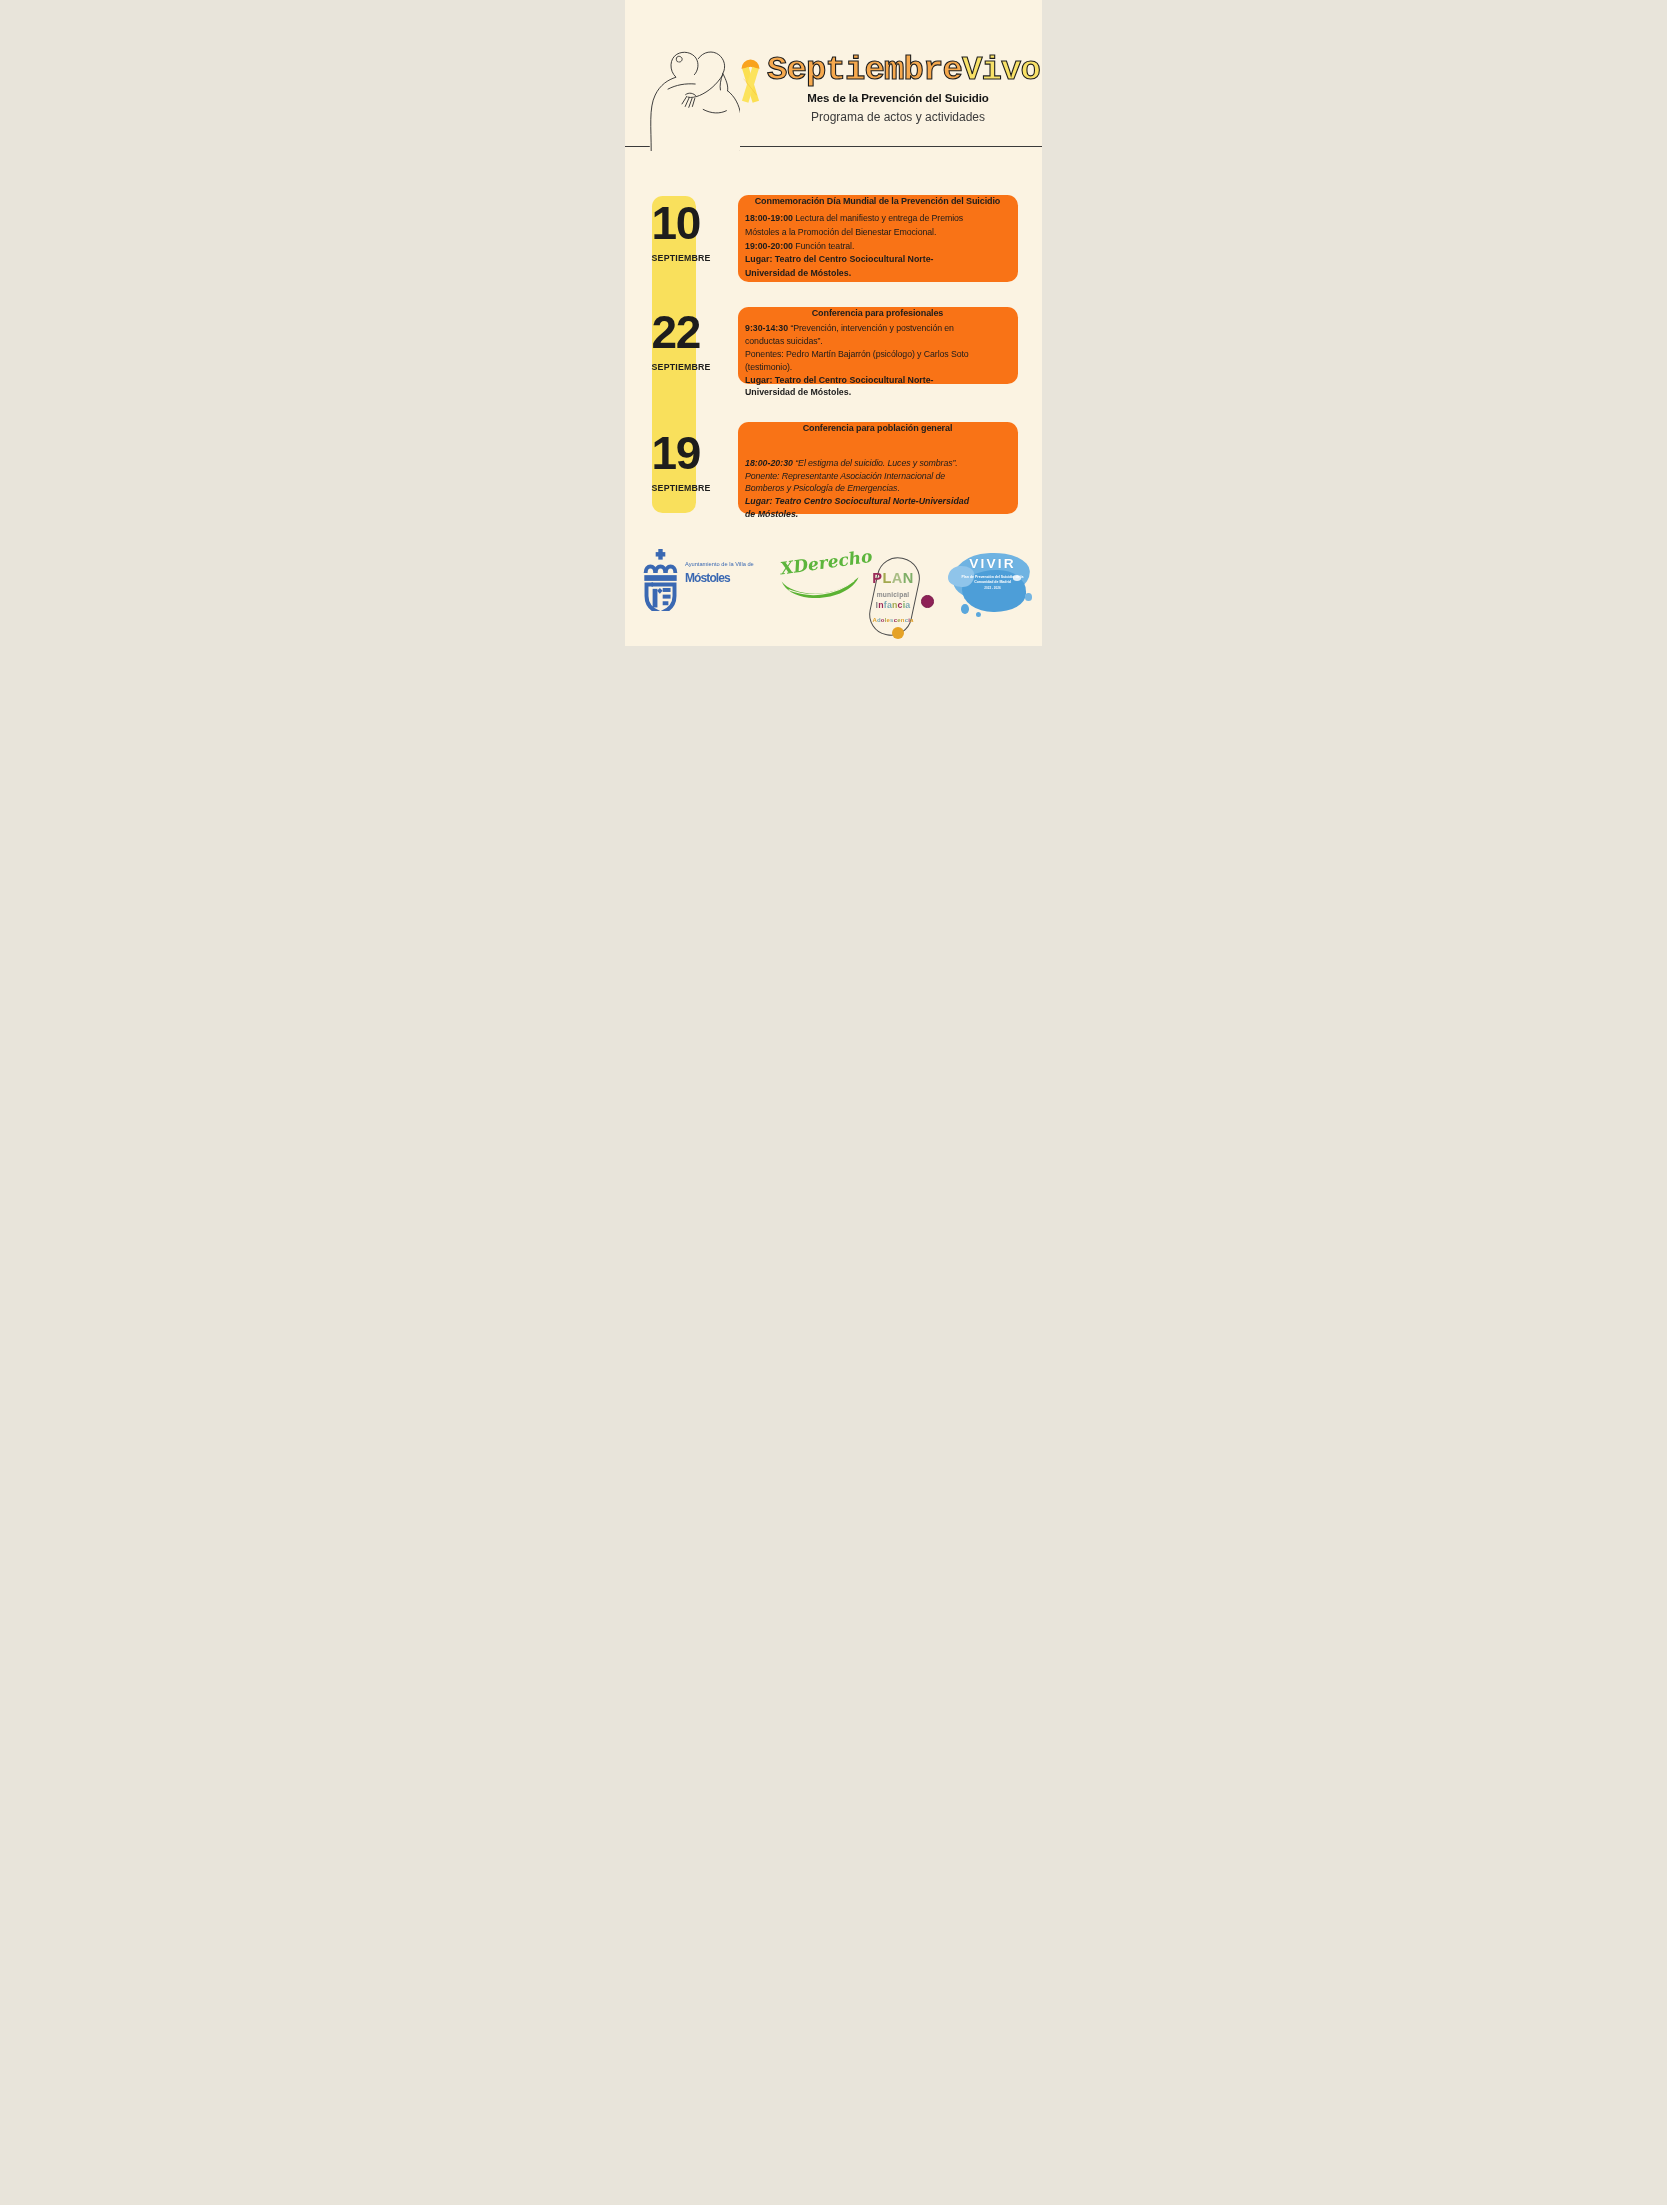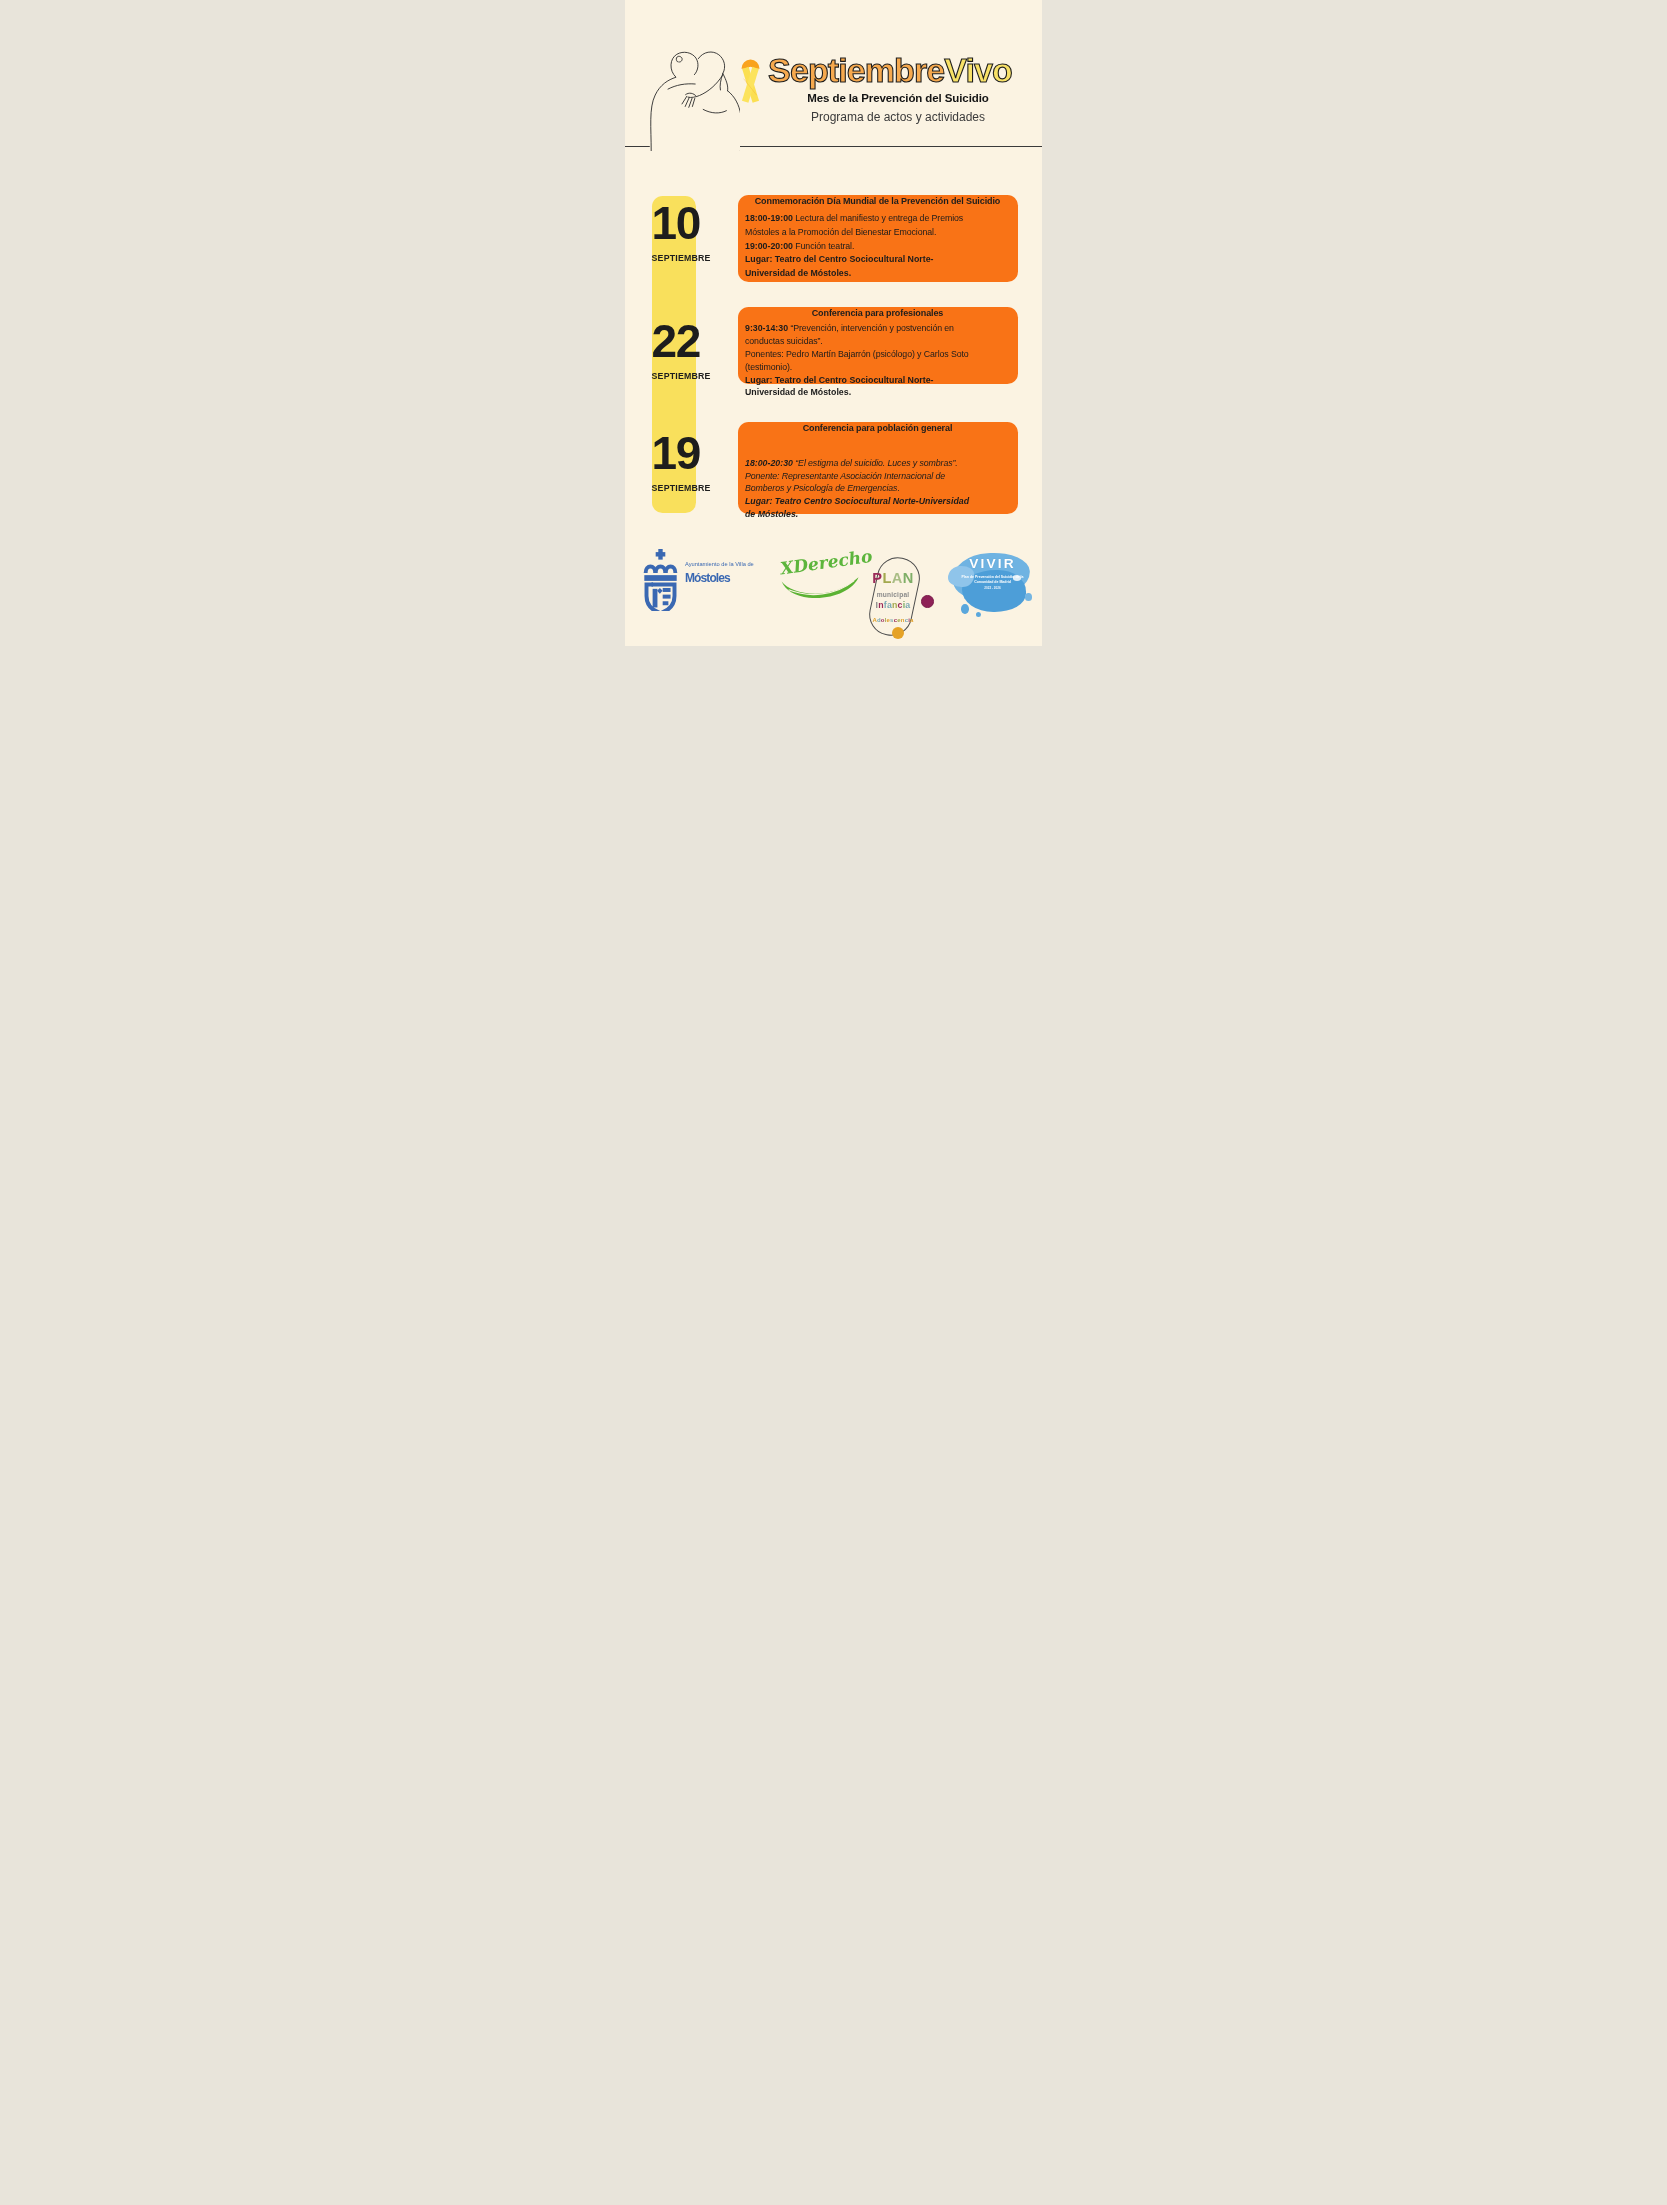--- a/index.html
+++ b/index.html
@@ -12,45 +12,46 @@
     font-family:"Liberation Sans", sans-serif;
     color:#1d1d1d;
   }
   .abs{position:absolute;}
 
   
   .hline{left:0;top:146px;width:417px;height:0.9px;background:#3a3a3a;}
   .hug{left:18.5px;top:45px;width:96px;height:106px;}
   .ribbon{left:113px;top:52px;width:25px;height:56px;}
   .title{
-    left:132px;top:49px;width:266px;text-align:center;
+    left:142px;top:49px;width:266px;text-align:center;
     font-size:34px;font-weight:800;letter-spacing:-0.9px;line-height:42px;
     -webkit-text-stroke:1.1px #1c1c1c;
     white-space:nowrap;
+    font-family:Liberation Mono, monospace;
   }
   .title .t1{color:#f6a94e;}
   .title .t2{color:#f8e167;}
   .subtitle{
     left:140px;top:92px;width:266px;text-align:center;
     font-size:11.5px;line-height:13.2px;font-weight:800;color:#141414;letter-spacing:-0.1px;
   }
   .tagline{
     left:140px;top:112px;width:266px;text-align:center;
     font-size:12px;line-height:10.6px;font-weight:400;color:#3a3a3a;
   }
 
   
   .datecol{
     left:26.5px;top:196px;width:44px;height:317px;
     background:#f9e05c;border-radius:10.6px;
   }
   .dgroup{position:absolute;left:0;width:100%;text-align:center;}
   .dnum{font-size:46px;line-height:46px;font-weight:700;letter-spacing:-1.3px;}
   .dmon{margin-top:8px;font-size:8.8px;line-height:9.3px;font-weight:700;letter-spacing:0.2px;}
-  .g1{top:4.4px;} .g2{top:122px;text-align:right;} .g3{top:234px;}
+  .g1{top:4.4px;} .g2{top:113px;text-align:right;} .g3{top:234px;}
 
   
   .card{
     left:113px;width:280px;
     background:#f97316;border-radius:10.6px;
     box-sizing:border-box;
     padding:0 8px 0 7px;
   }
   .card-title{
     margin:2.2px -6.2px 0;

